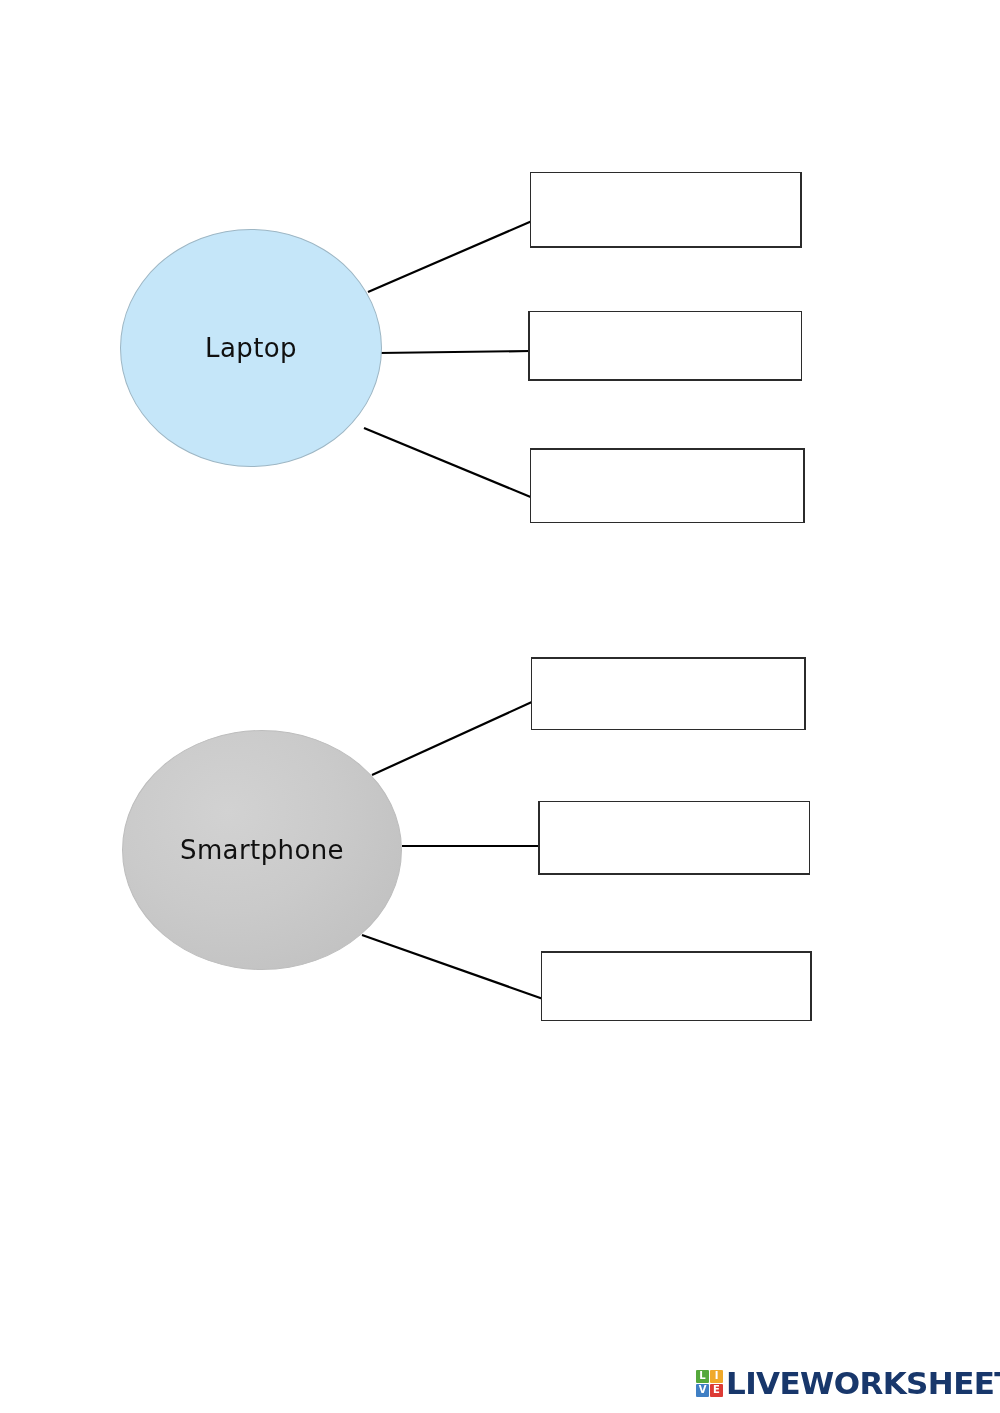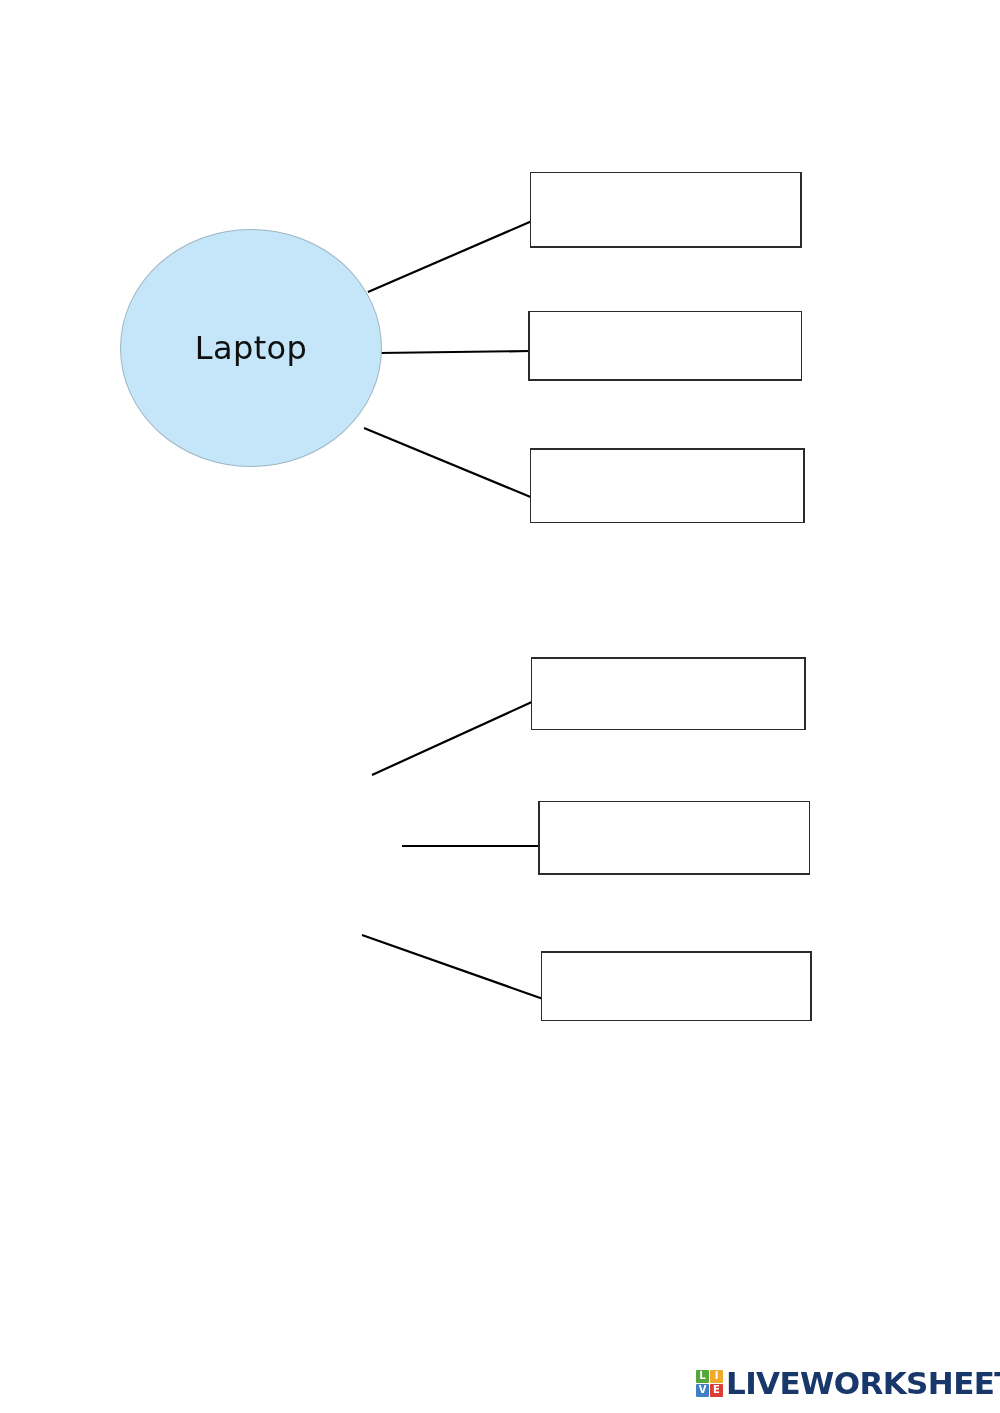--- a/index.html
+++ b/index.html
@@ -36,21 +36,21 @@
   .node {
     position: absolute;
     display: flex;
     align-items: center;
     justify-content: center;
     border-radius: 50%;
     box-sizing: border-box;
   }
   .node-label {
     font-family: "DejaVu Sans", sans-serif;
-    font-size: 32px;
+    font-size: 26px;
     font-weight: 400;
     color: #101010;
     letter-spacing: 0.4px;
     text-align: left;
     white-space: nowrap;
   }
 
   .node-laptop {
     left: 120px;
     top: 229px;
@@ -144,20 +144,23 @@
   </svg>
 
   <div class="node node-laptop">
     <span class="node-label">Laptop</span>
   </div>
 
   <div class="answer-box box-l1"></div>
   <div class="answer-box box-l2"></div>
   <div class="answer-box box-l3"></div>
 
+  <div class="node node-smartphone">
+    <span class="node-label">Smartphone</span>
+  </div>
 
   <div class="answer-box box-s1"></div>
   <div class="answer-box box-s2"></div>
   <div class="answer-box box-s3"></div>
 
   <div class="logo">
     <div class="logo-tiles">
       <span class="logo-tile tile-l">L</span>
       <span class="logo-tile tile-i">I</span>
       <span class="logo-tile tile-v">V</span>

